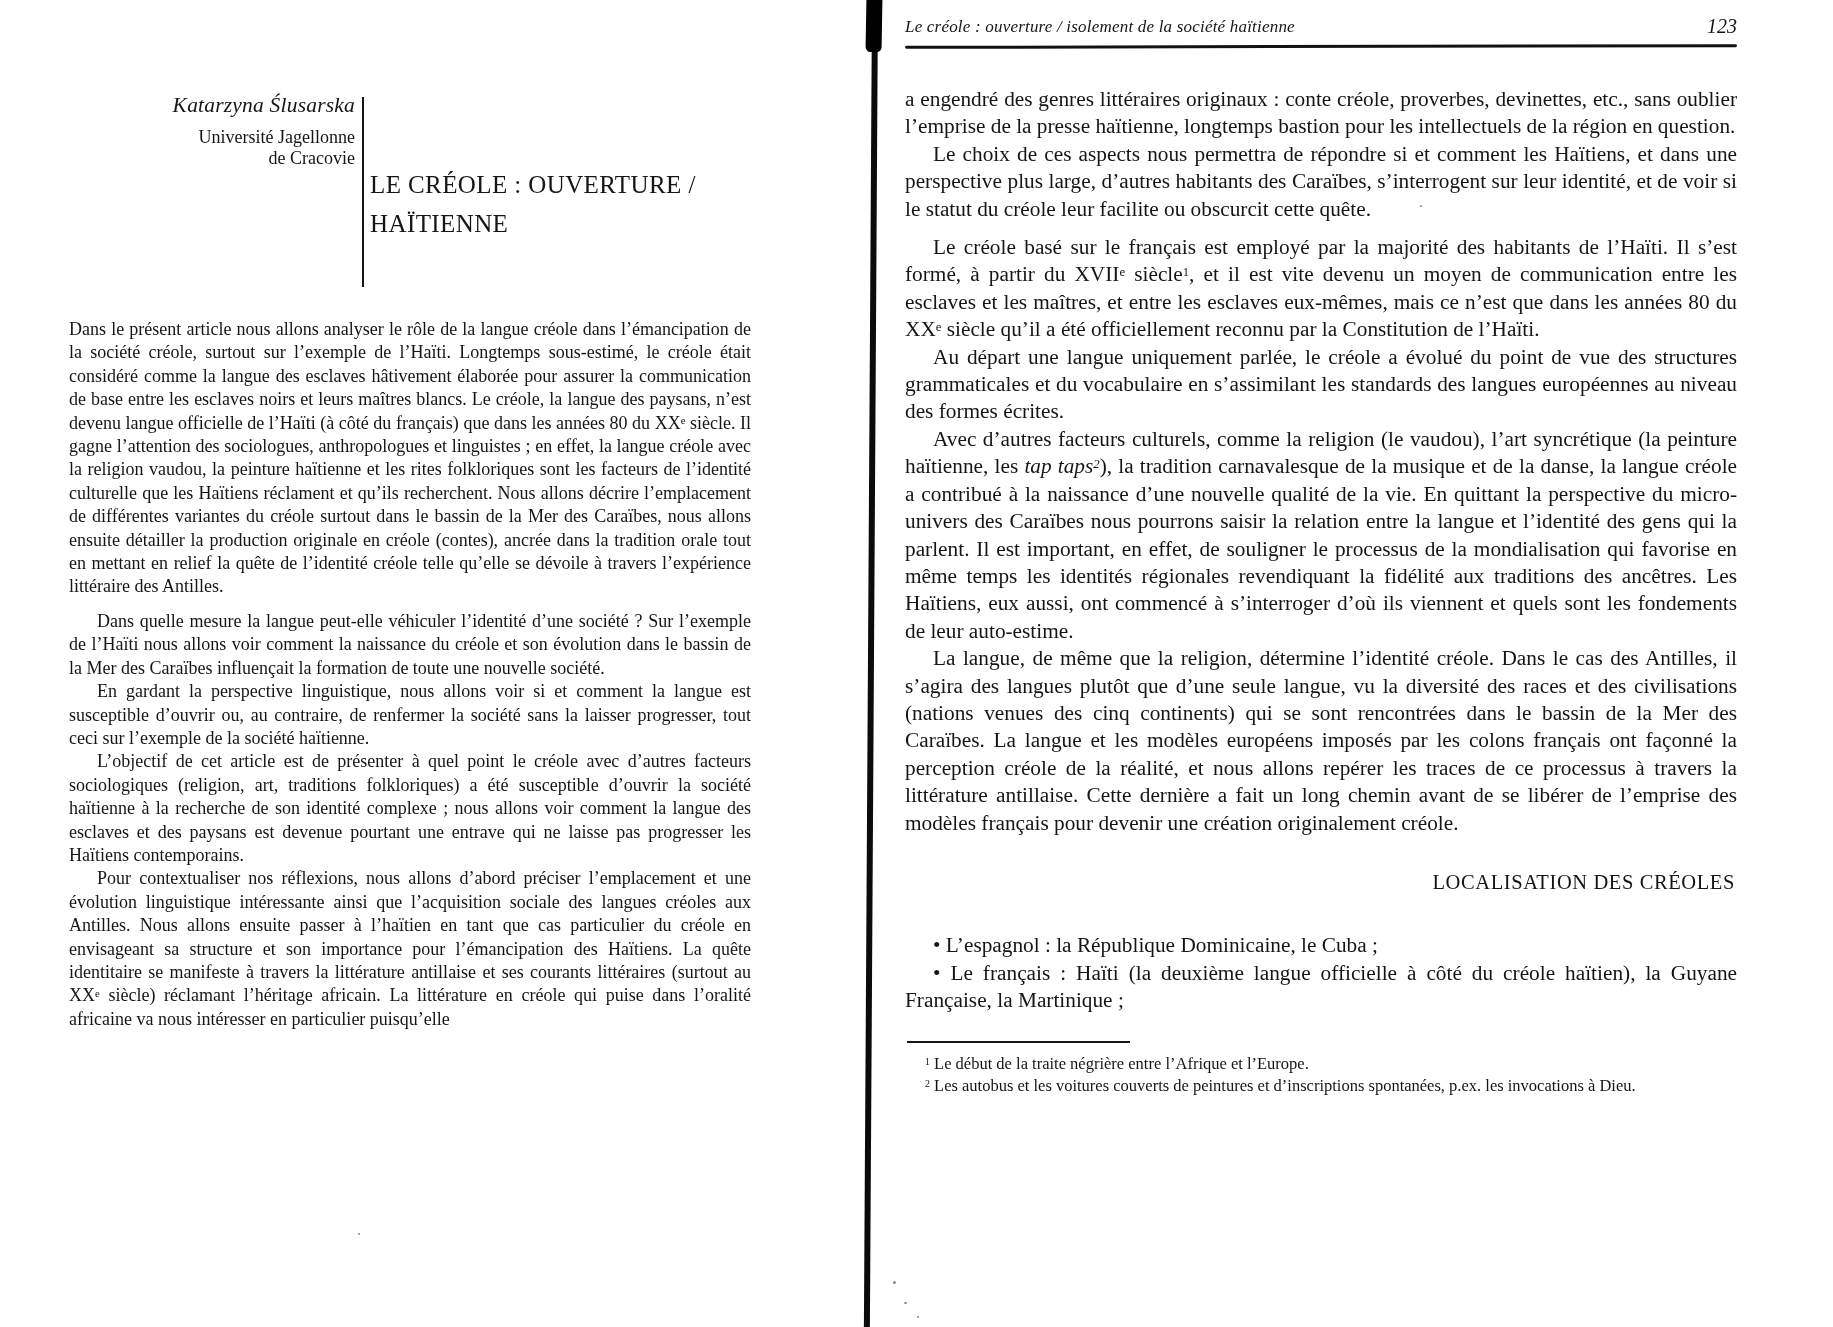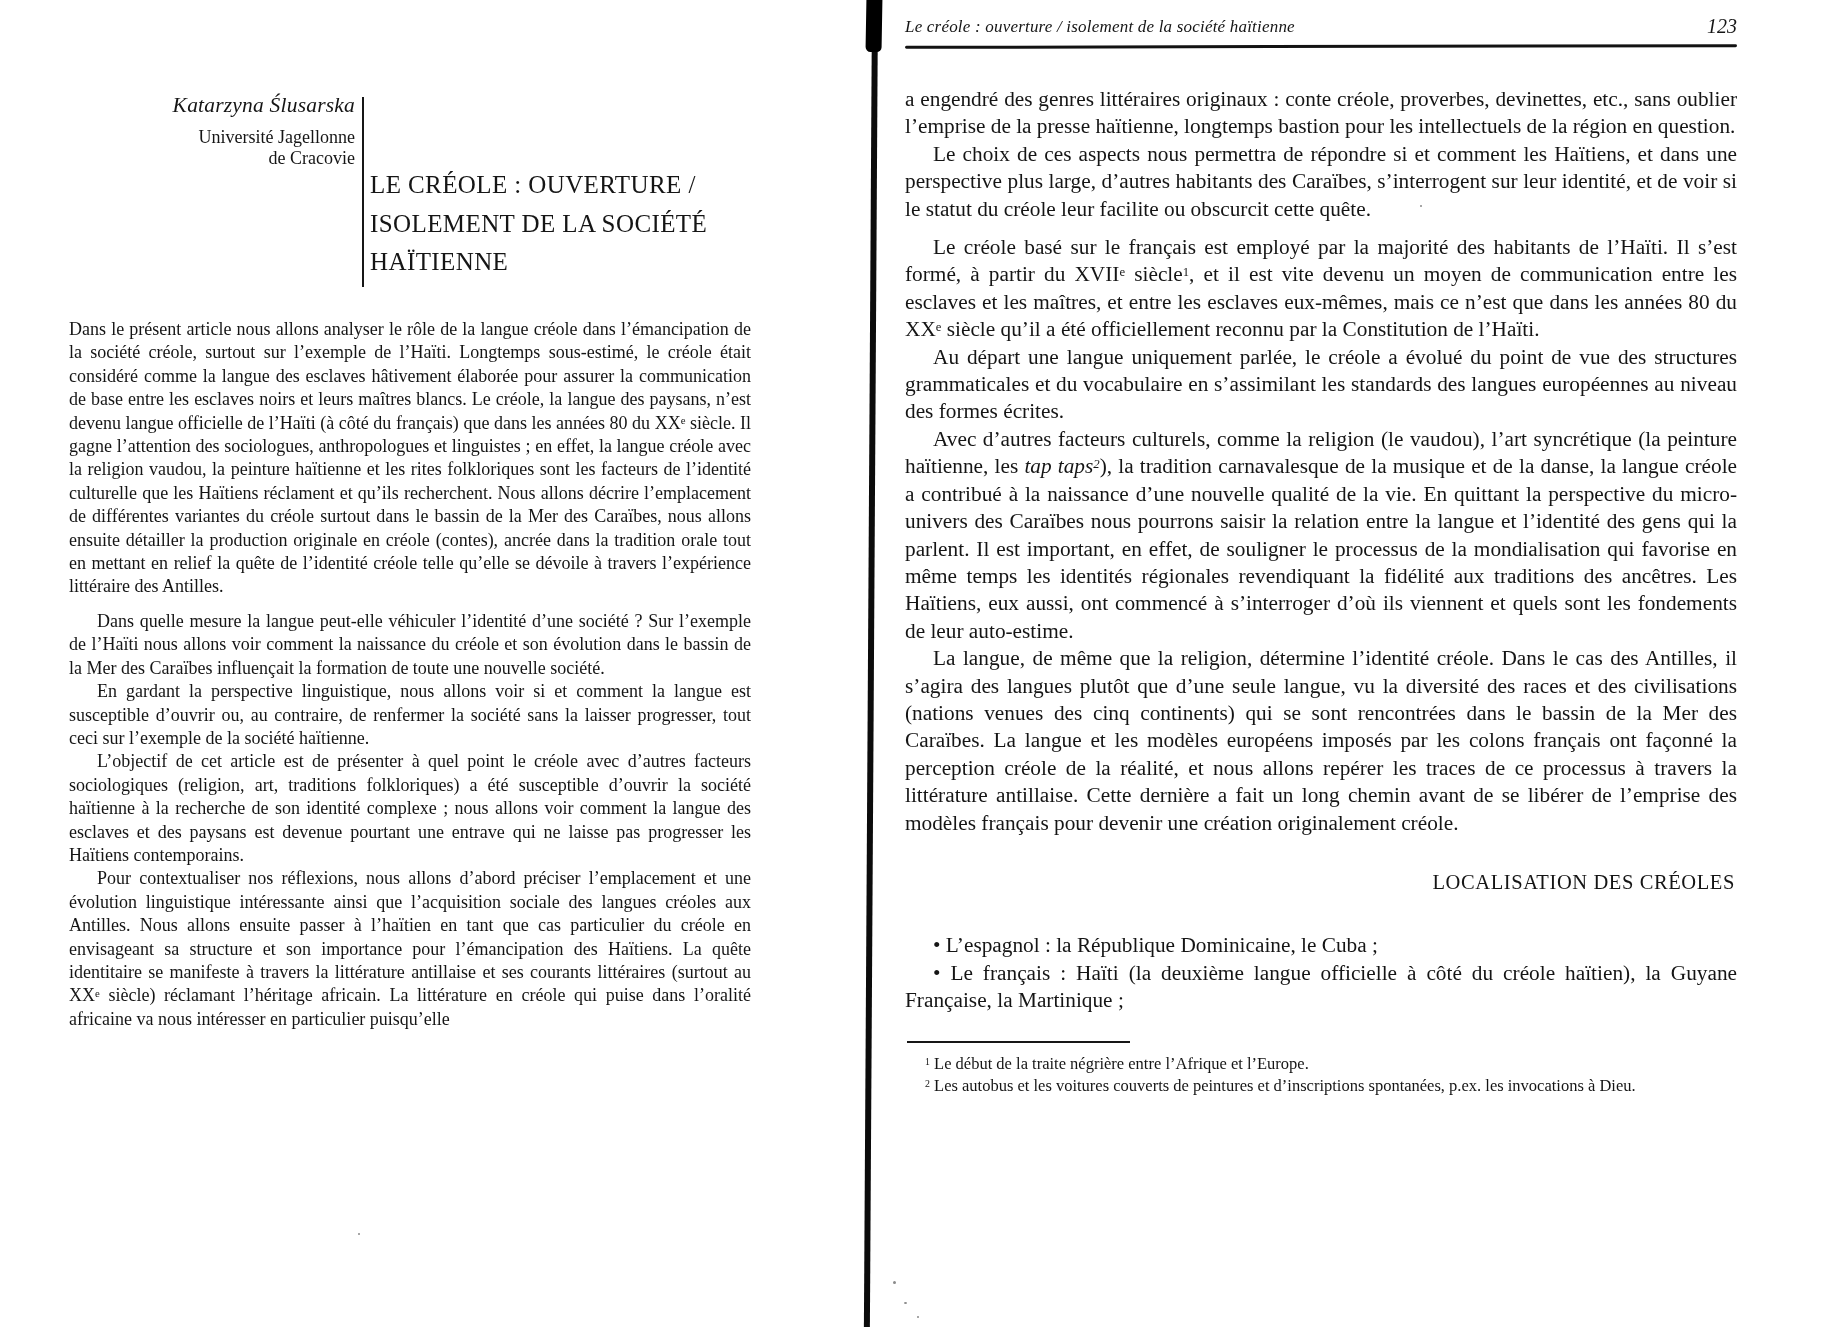--- a/index.html
+++ b/index.html
@@ -53,21 +53,20 @@
 
   <div class="left-page">
     <div class="author-block">
       <div class="author-name">Katarzyna Ślusarska</div>
       <div class="affil">Université Jagellonne</div>
       <div class="affil">de Cracovie</div>
     </div>
     <div class="title-rule"></div>
     <div class="article-title">
       <div>LE CRÉOLE : OUVERTURE /</div>
-      <div>ISOLEMENT DE LA SOCIÉTÉ</div>
       <div>HAÏTIENNE</div>
     </div>
     <div class="left-body">
         <p class="para"><span>Dans le présent article nous allons analyser le rôle de la langue créole dans l’émancipation de la société créole, surtout sur l’exemple de l’Haïti. Longtemps sous-estimé, le créole était considéré comme la langue des esclaves hâtivement élaborée pour assurer la communication de base entre les esclaves noirs et leurs maîtres blancs. Le créole, la langue des paysans, n’est devenu langue officielle de l’Haïti (à côté du français) que dans les années 80 du XX</span><sup class="s">e</sup><span> siècle. Il gagne l’attention des sociologues, anthropologues et linguistes ; en effet, la langue créole avec la religion vaudou, la peinture haïtienne et les rites folkloriques sont les facteurs de l’identité culturelle que les Haïtiens réclament et qu’ils recherchent. Nous allons décrire l’emplacement de différentes variantes du créole surtout dans le bassin de la Mer des Caraïbes, nous allons ensuite détailler la production originale en créole (contes), ancrée dans la tradition orale tout en mettant en relief la quête de l’identité créole telle qu’elle se dévoile à travers l’expérience littéraire des Antilles.</span></p>
         <p class="para indent gap"><span>Dans quelle mesure la langue peut-elle véhiculer l’identité d’une société ? Sur l’exemple de l’Haïti nous allons voir comment la naissance du créole et son évolution dans le bassin de la Mer des Caraïbes influençait la formation de toute une nouvelle société.</span></p>
         <p class="para indent"><span>En gardant la perspective linguistique, nous allons voir si et comment la langue est susceptible d’ouvrir ou, au contraire, de renfermer la société sans la laisser progresser, tout ceci sur l’exemple de la société haïtienne.</span></p>
         <p class="para indent"><span>L’objectif de cet article est de présenter à quel point le créole avec d’autres facteurs sociologiques (religion, art, traditions folkloriques) a été susceptible d’ouvrir la société haïtienne à la recherche de son identité complexe ; nous allons voir comment la langue des esclaves et des paysans est devenue pourtant une entrave qui ne laisse pas progresser les Haïtiens contemporains.</span></p>
         <p class="para indent"><span>Pour contextualiser nos réflexions, nous allons d’abord préciser l’emplacement et une évolution linguistique intéressante ainsi que l’acquisition sociale des langues créoles aux Antilles. Nous allons ensuite passer à l’haïtien en tant que cas particulier du créole en envisageant sa structure et son importance pour l’émancipation des Haïtiens. La quête identitaire se manifeste à travers la littérature antillaise et ses courants littéraires (surtout au XX</span><sup class="s">e</sup><span> siècle) réclamant l’héritage africain. La littérature en créole qui puise dans l’oralité africaine va nous intéresser en particulier puisqu’elle</span></p>
       </div>
   </div>

